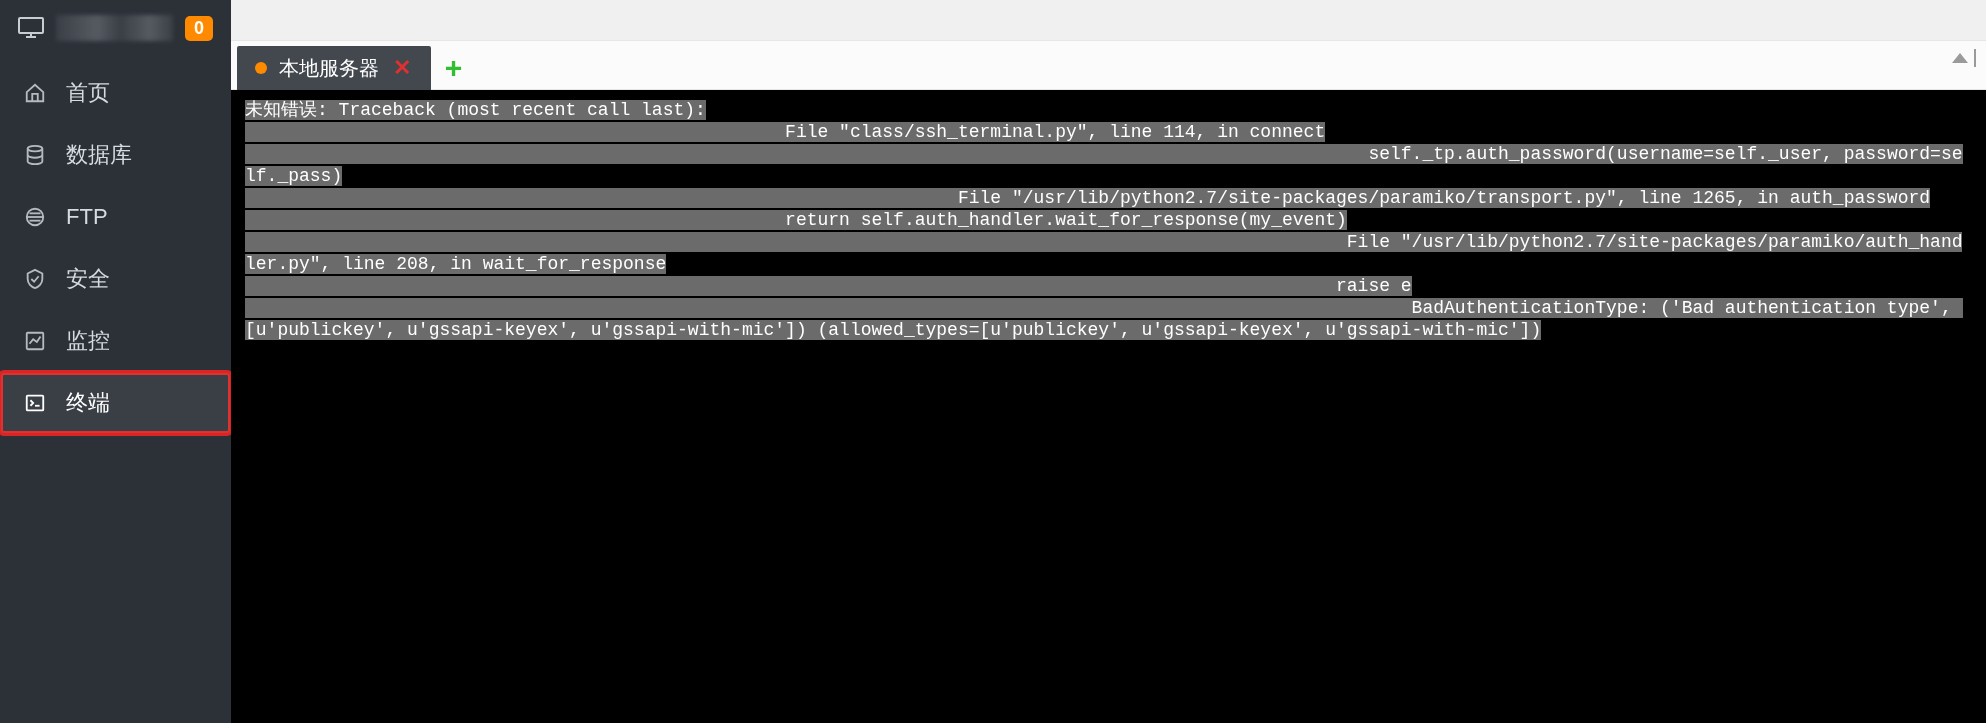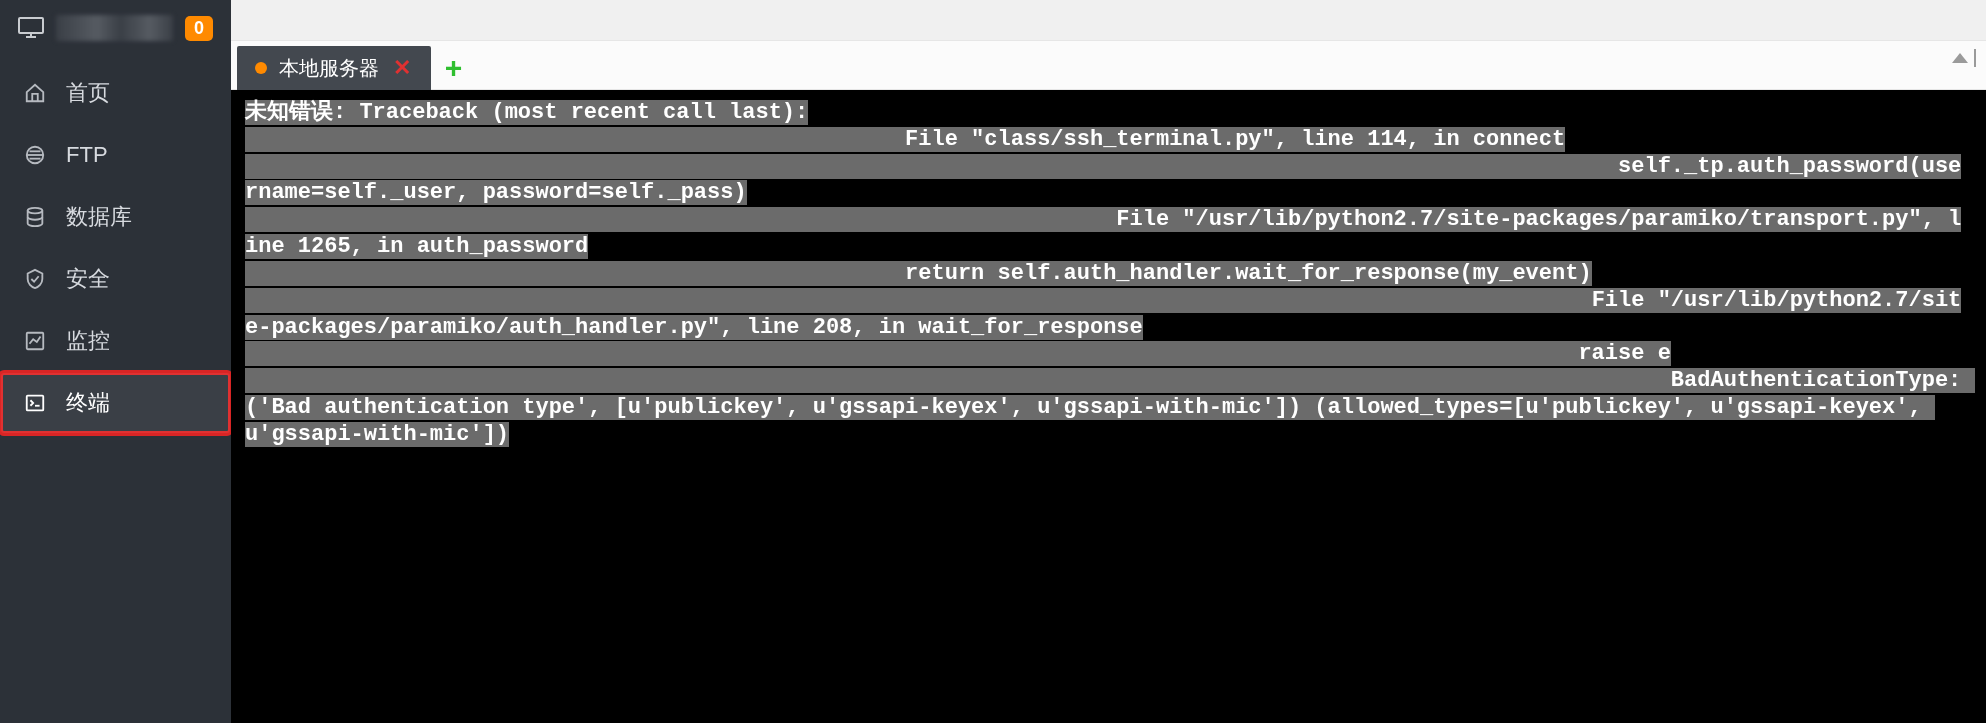--- a/index.html
+++ b/index.html
@@ -145,26 +145,25 @@
   .tabbar .tri .bar { width:2px; height:18px; background:#9a9a9a; }
 
   .terminal-wrap {
     flex:1;
     background:#000;
     padding: 10px 14px;
     overflow: hidden;
   }
   .terminal {
     font-family: "Courier New", Consolas, monospace;
-    font-size: 22px;
+    font-size: 18px;
     line-height: 1.22;
     color: #e6e6e6;
     white-space: pre-wrap;
     word-break: break-all;
-    font-weight: bold;
   }
   .terminal .hl {
     background:#6b6b6b;
     color:#fff;
   }
 </style>
 </head>
 <body>
 
 <div class="app">
@@ -188,37 +187,37 @@
           <svg width="22" height="22" viewBox="0 0 24 24" stroke-width="2">
               <path d="M3 11 L12 3 L21 11 V21 H3 Z"></path>
               <path d="M9 21 V13 H15 V21"></path>
             </svg>
         </span>
         <span class="label">首页</span>
       </li>
       <li>
         <span class="icon">
           <svg width="22" height="22" viewBox="0 0 24 24" stroke-width="2">
+              <ellipse cx="12" cy="5" rx="8" ry="3"></ellipse>
+              <path d="M4 5 V19 C4 20.6 7.6 22 12 22 C16.4 22 20 20.6 20 19 V5"></path>
+              <path d="M4 12 C4 13.6 7.6 15 12 15 C16.4 15 20 13.6 20 12"></path>
+            </svg>
+        </span>
+        <span class="label">数据库</span>
+      </li>
+      <li>
+        <span class="icon">
+          <svg width="22" height="22" viewBox="0 0 24 24" stroke-width="2">
               <circle cx="12" cy="12" r="9"></circle>
               <line x1="3" y1="12" x2="21" y2="12"></line>
               <line x1="6" y1="8" x2="18" y2="8"></line>
               <line x1="6" y1="16" x2="18" y2="16"></line>
             </svg>
         </span>
         <span class="label">FTP</span>
-      </li>
-      <li>
-        <span class="icon">
-          <svg width="22" height="22" viewBox="0 0 24 24" stroke-width="2">
-              <ellipse cx="12" cy="5" rx="8" ry="3"></ellipse>
-              <path d="M4 5 V19 C4 20.6 7.6 22 12 22 C16.4 22 20 20.6 20 19 V5"></path>
-              <path d="M4 12 C4 13.6 7.6 15 12 15 C16.4 15 20 13.6 20 12"></path>
-            </svg>
-        </span>
-        <span class="label">数据库</span>
       </li>
       <li>
         <span class="icon">
           <svg width="22" height="22" viewBox="0 0 24 24" stroke-width="2">
               <path d="M12 2 L20 6 V12 C20 17 16 21 12 22 C8 21 4 17 4 12 V6 Z"></path>
               <polyline points="8,12 11,15 16,9"></polyline>
             </svg>
         </span>
         <span class="label">安全</span>
       </li>

